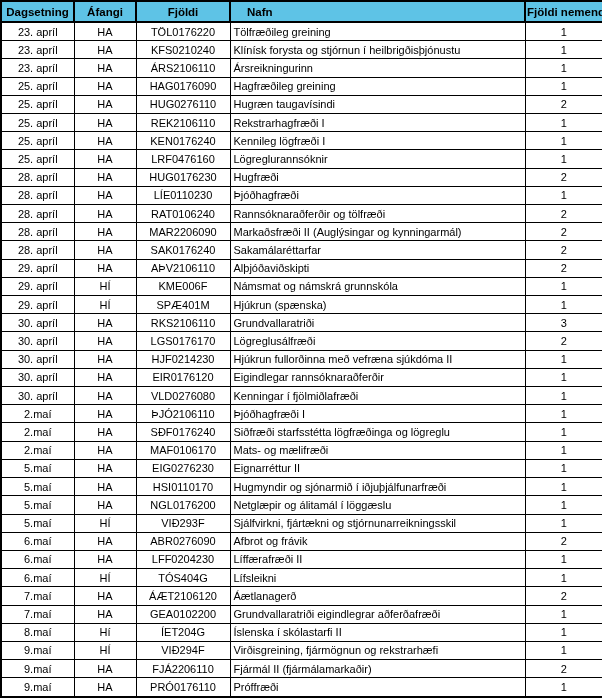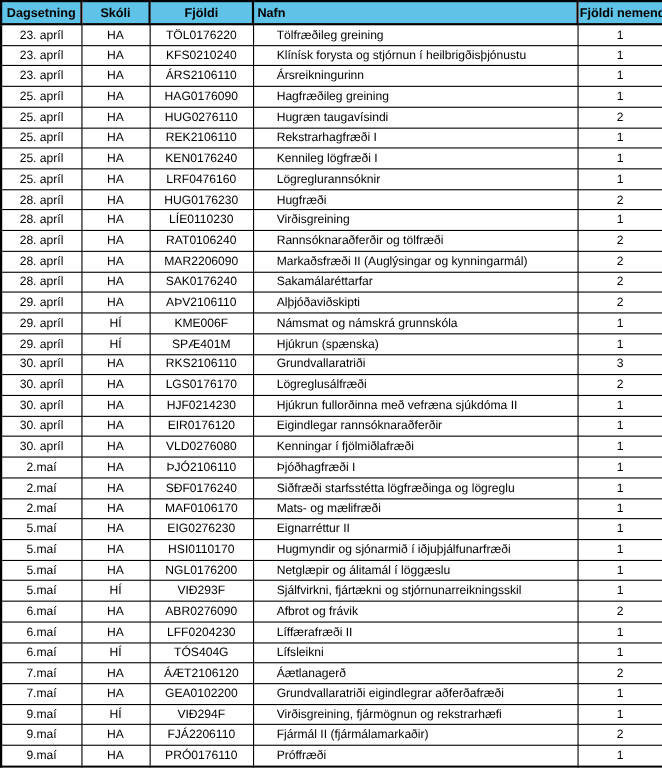--- a/index.html
+++ b/index.html
@@ -28,54 +28,54 @@
     font-weight: bold;
     border: 2px solid #000000;
     height: 19px;
     padding: 0 1px;
     text-align: center;
     white-space: nowrap;
     overflow: hidden;
   }
   table.data-table th.h-nafn {
     text-align: left;
-    padding-left: 3px;
+    padding-left: 16px;
   }
   table.data-table td {
     color: #000000;
     font-size: 11px;
     border: 1px solid #000000;
     height: 17px;
     padding: 0 1px;
     line-height: 1.1;
     text-align: center;
     white-space: nowrap;
     overflow: hidden;
   }
   table.data-table td.c-nafn {
     text-align: left;
-    padding-left: 21px;
+    padding-left: 3px;
   }
 </style>
 </head>
 <body>
 
 <div class="sheet">
   <table class="data-table">
     <colgroup>
       <col style="width:73px">
       <col style="width:62px">
       <col style="width:94px">
       <col style="width:295px">
       <col style="width:78px">
     </colgroup>
     <thead>
       <tr>
         <th>Dagsetning</th>
-        <th>Skóli</th>
+        <th>Áfangi</th>
         <th>Fjöldi</th>
         <th class="h-nafn">Nafn</th>
         <th>Fjöldi nemenda</th>
       </tr>
     </thead>
     <tbody>
         <tr>
     <td class="c-dagsetning">23. apríl</td>
     <td class="c-skoli">HA</td>
     <td class="c-afangi">TÖL0176220</td>
@@ -135,21 +135,21 @@
     <td class="c-dagsetning">28. apríl</td>
     <td class="c-skoli">HA</td>
     <td class="c-afangi">HUG0176230</td>
     <td class="c-nafn">Hugfræði</td>
     <td class="c-fjoldi">2</td>
   </tr>
         <tr>
     <td class="c-dagsetning">28. apríl</td>
     <td class="c-skoli">HA</td>
     <td class="c-afangi">LÍE0110230</td>
-    <td class="c-nafn">Virðisgreining</td>
+    <td class="c-nafn">Þjóðhagfræði</td>
     <td class="c-fjoldi">1</td>
   </tr>
         <tr>
     <td class="c-dagsetning">28. apríl</td>
     <td class="c-skoli">HA</td>
     <td class="c-afangi">RAT0106240</td>
     <td class="c-nafn">Rannsóknaraðferðir og tölfræði</td>
     <td class="c-fjoldi">2</td>
   </tr>
         <tr>
@@ -297,20 +297,27 @@
     <td class="c-skoli">HA</td>
     <td class="c-afangi">ÁÆT2106120</td>
     <td class="c-nafn">Áætlanagerð</td>
     <td class="c-fjoldi">2</td>
   </tr>
         <tr>
     <td class="c-dagsetning">7.maí</td>
     <td class="c-skoli">HA</td>
     <td class="c-afangi">GEA0102200</td>
     <td class="c-nafn">Grundvallaratriði eigindlegrar aðferðafræði</td>
+    <td class="c-fjoldi">1</td>
+  </tr>
+        <tr>
+    <td class="c-dagsetning">8.maí</td>
+    <td class="c-skoli">Hí</td>
+    <td class="c-afangi">ÍET204G</td>
+    <td class="c-nafn">Íslenska í skólastarfi II</td>
     <td class="c-fjoldi">1</td>
   </tr>
         <tr>
     <td class="c-dagsetning">9.maí</td>
     <td class="c-skoli">HÍ</td>
     <td class="c-afangi">VIÐ294F</td>
     <td class="c-nafn">Virðisgreining, fjármögnun og rekstrarhæfi</td>
     <td class="c-fjoldi">1</td>
   </tr>
         <tr>

